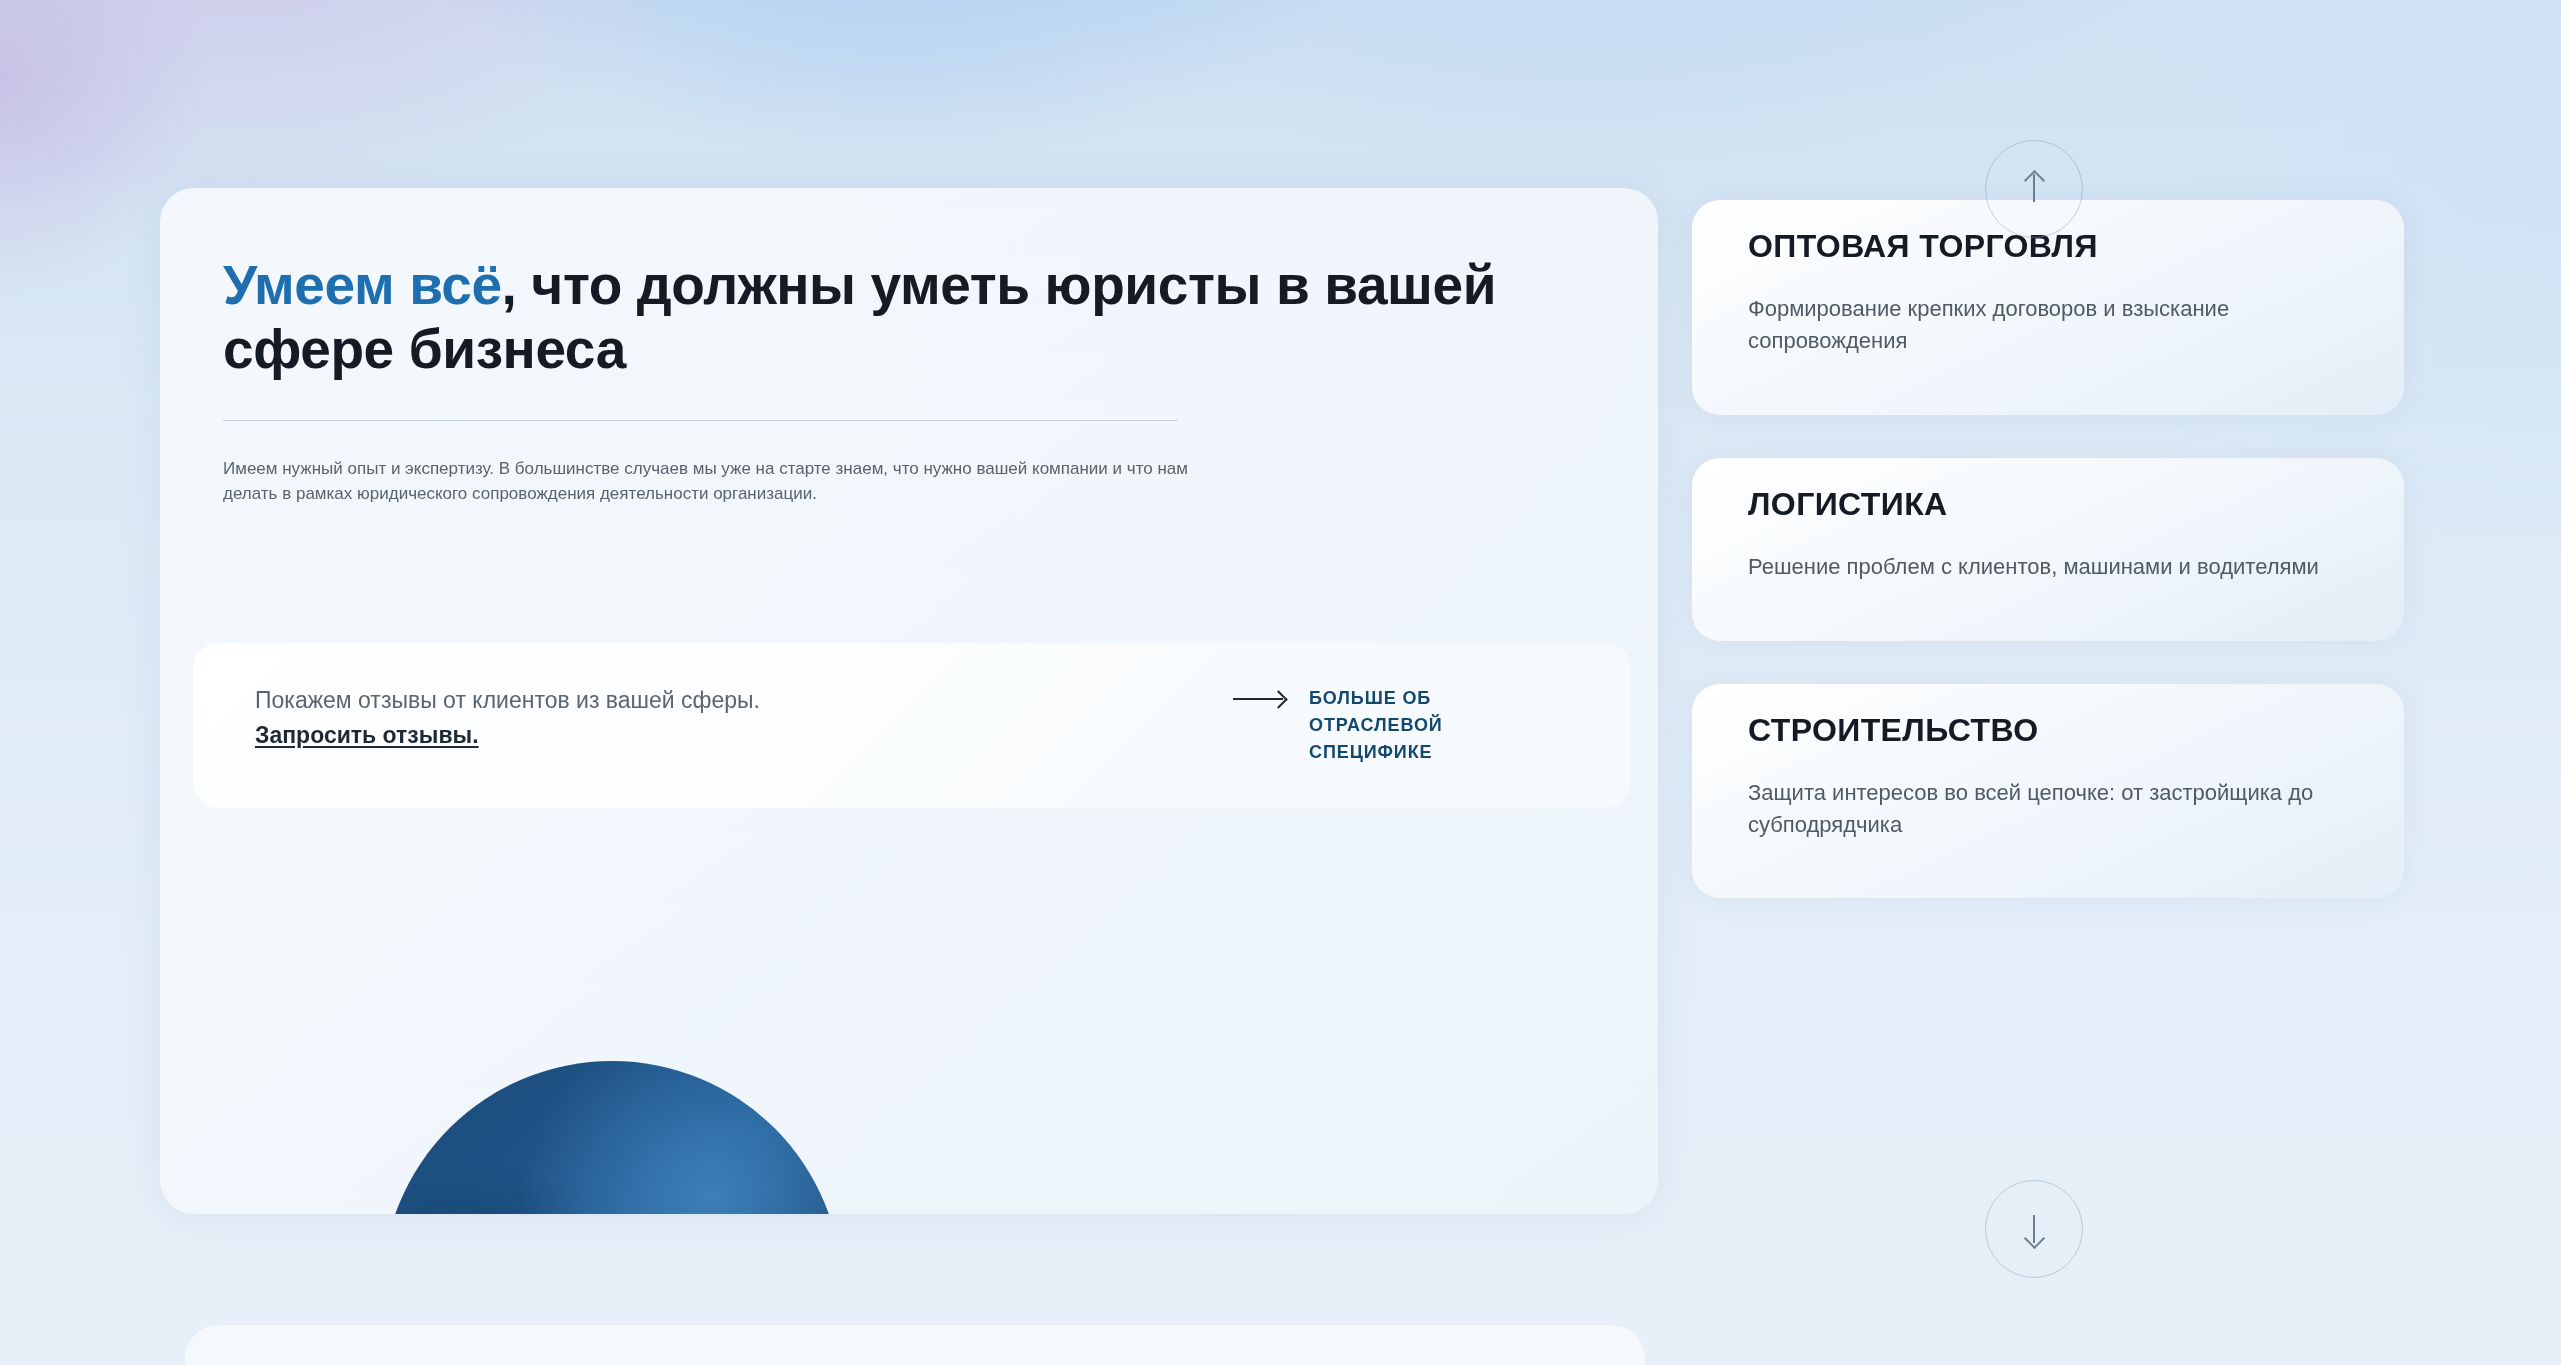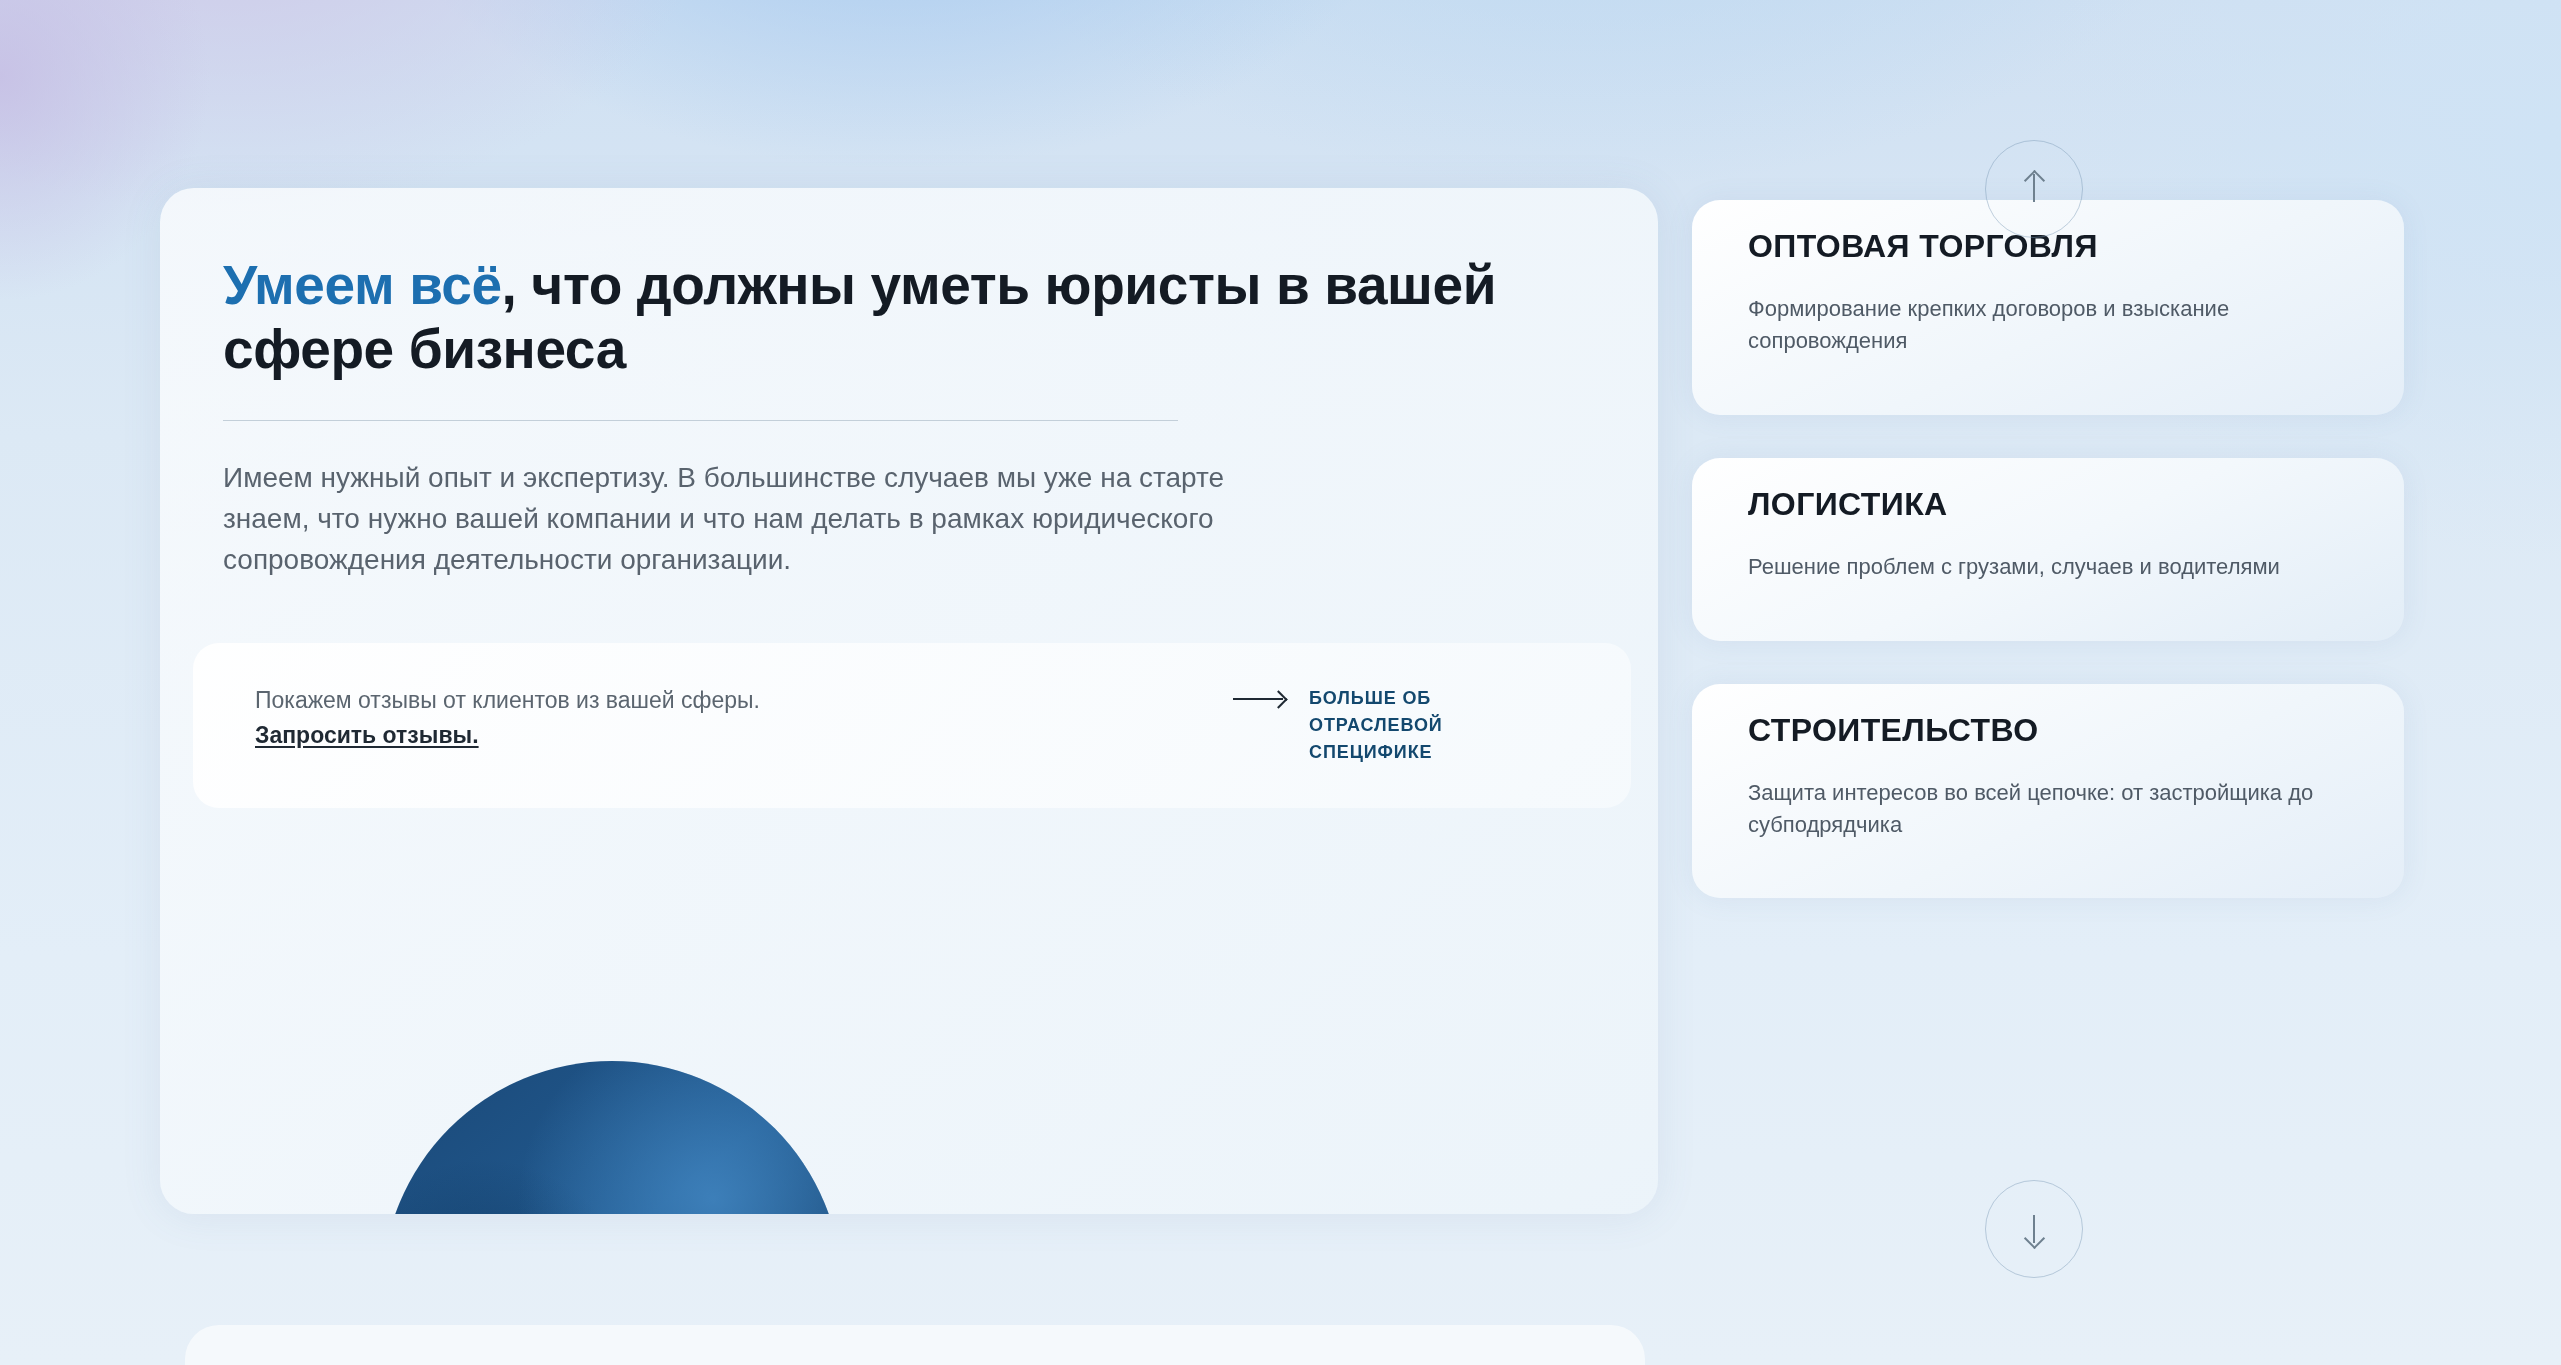--- a/index.html
+++ b/index.html
@@ -65,21 +65,21 @@
 
   .rule {
     margin-top: 38px;
     width: 955px;
     height: 1px;
     background: #c3cfd9;
   }
 
   p.lede {
     margin: 36px 0 0 0;
-    font-size: 28px;
+    font-size: 17px;
     line-height: 1.47;
     color: #59636e;
     max-width: 1010px;
   }
 
   
   .reviews {
     position: absolute;
     left: 33px;
     top: 455px;
@@ -313,21 +313,21 @@
   </div>
 </section>
 
 <aside class="cards">
   <div class="card">
     <h2>ОПТОВАЯ ТОРГОВЛЯ</h2>
     <p>Формирование крепких договоров и взыскание сопровождения</p>
   </div>
   <div class="card">
     <h2>ЛОГИСТИКА</h2>
-    <p>Решение проблем с грузами, случаев и водителями</p>
+    <p>Решение проблем с клиентов, машинами и водителями</p>
   </div>
   <div class="card">
     <h2>СТРОИТЕЛЬСТВО</h2>
     <p>Защита интересов во всей цепочке: от застройщика до субподрядчика</p>
   </div>
 </aside>
 
 <div class="nav-circle nav-up">
   <span class="stick"></span>
   <span class="chev"></span>

